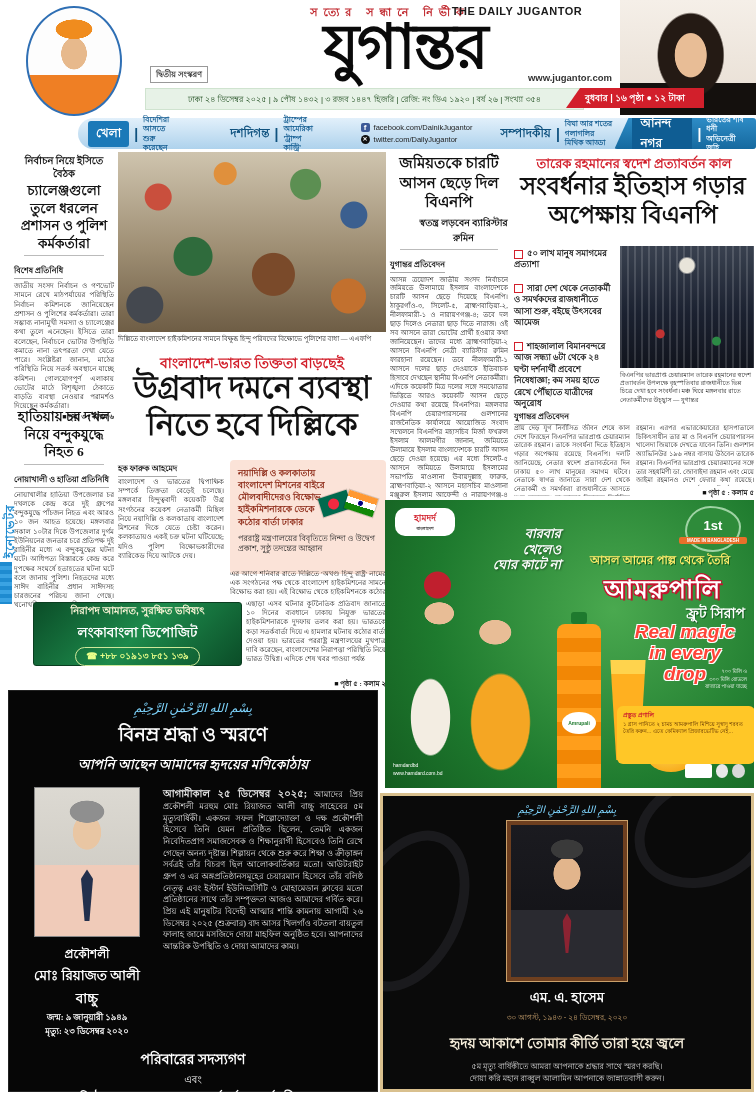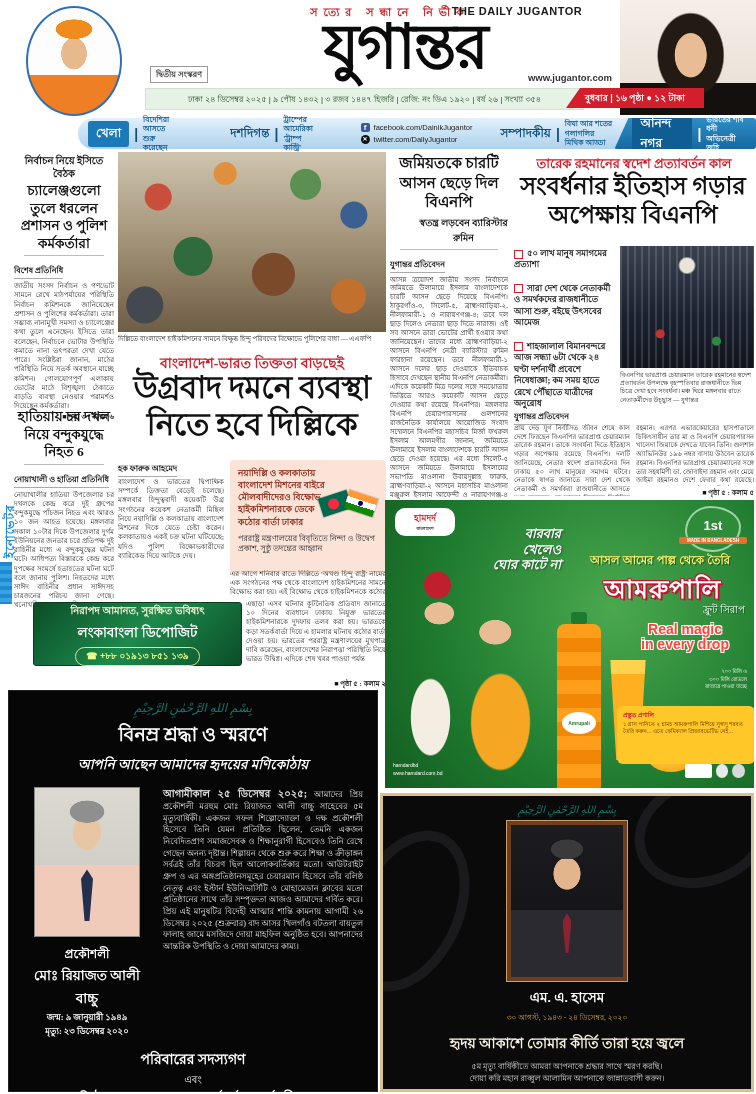--- a/index.html
+++ b/index.html
@@ -99,22 +99,22 @@
   
   .amr{background:radial-gradient(circle at 62% 38%, #4aa94f, #1e7a2e 62%, #145c20);overflow:hidden;
     font-family:"Liberation Sans",sans-serif;}
   .amr-bubble{background:#fff;border-radius:10px;padding:3px 6px;color:#d21f2b;font-weight:900;font-size:9px;text-align:center;}
   .amr-bubble small{display:block;color:#333;font-weight:bold;font-size:4.5px;}
   .amr-tag{color:#fff;font-weight:900;font-style:italic;font-size:13px;line-height:1.2;white-space:pre-line;
     text-shadow:1px 1px 2px rgba(0,0,0,.4);text-align:right;}
   .amr-line{color:#ffec6a;font-weight:900;font-size:11.5px;text-shadow:1px 1px 0 #145c20;}
   .amr-brand{color:#fff;font-weight:900;font-size:25px;letter-spacing:1px;
     text-shadow:2px 2px 0 #c8102e,-1px -1px 0 #c8102e,1px -1px 0 #c8102e,-1px 1px 0 #c8102e;}
-  .amr-brand-sub{color:#fff;font-weight:normal;font-size:10px;text-shadow:1px 1px 0 #145c20;}
-  .amr-eng{color:#ff4438;font-weight:900;font-size:14px;line-height:1.1;white-space:pre-line;
+  .amr-brand-sub{color:#fff;font-weight:bold;font-size:14px;text-shadow:1px 1px 0 #145c20;}
+  .amr-eng{color:#ff4438;font-weight:900;font-style:italic;font-size:19px;line-height:1.1;white-space:pre-line;
     text-shadow:1px 1px 0 #fff,-1px -1px 0 #fff,1px -1px 0 #fff,-1px 1px 0 #fff;}
   .amr-couple{background:
       radial-gradient(circle at 30% 14%, #c01f2e 0 13px, rgba(0,0,0,0) 14px),
       radial-gradient(ellipse 24px 18px at 31% 26%, #e8bd96 60%, rgba(0,0,0,0) 63%),
       radial-gradient(ellipse 26px 20px at 63% 34%, #e8bd96 60%, rgba(0,0,0,0) 63%),
       radial-gradient(ellipse 48px 78px at 66% 72%, #f5a623 60%, rgba(0,0,0,0) 63%),
       radial-gradient(ellipse 32px 62px at 26% 70%, #f3ede2 60%, rgba(0,0,0,0) 63%);}
   .amr-bottle{background:repeating-linear-gradient(180deg,#ff9e1b 0 14px,#f28705 14px 28px);
     border-radius:8px 8px 4px 4px;position:relative;}
   .amr-bottle::before{content:"";position:absolute;top:-12px;left:50%;transform:translateX(-50%);
@@ -129,21 +129,21 @@
     position:relative;}
   .amr-badge .b1{position:absolute;left:0;right:0;top:10px;text-align:center;color:#fff;font-weight:900;font-size:13px;}
   .amr-badge .b2{position:absolute;left:-8px;right:-8px;bottom:6px;background:#e8702a;color:#fff;
     font-size:4.5px;font-weight:bold;text-align:center;padding:1px 0;border-radius:2px;}
   .amr-recipe{background:#ffc727;border-radius:6px;padding:4px 6px;}
   .amr-recipe .rt{color:#c8102e;font-weight:900;font-size:6px;}
   .amr-recipe .rb{color:#5a2d00;font-size:5.5px;line-height:1.35;}
   .amr-small{color:#fff;font-size:5px;line-height:1.5;white-space:pre-line;}
   
   .obit{background:#060606;color:#fff;border:1px solid #222;box-sizing:border-box;padding:10px 14px;}
-  .bismillah{font-size:12px;color:#0f766e;text-align:center;font-style:italic;}
+  .bismillah{font-size:12px;color:#7dd3fc;text-align:center;font-style:italic;}
   .obit-title{font-size:19px;font-weight:900;text-align:center;margin-top:4px;}
   .obit-sub{font-size:13.5px;font-weight:bold;font-style:italic;text-align:center;margin-top:2px;}
   .portrait1{width:104px;height:148px;border:1px solid #888;
     background:
       radial-gradient(ellipse 28px 18px at 50% 16%, #8f8f8f 60%, rgba(0,0,0,0) 63%),
       radial-gradient(ellipse 23px 28px at 50% 30%, #e9c6a3 60%, rgba(0,0,0,0) 63%),
       linear-gradient(180deg, rgba(0,0,0,0) 52%, #f0cbb9 52%),
       linear-gradient(#dcd9d2,#c8c5bd);position:relative;}
   .portrait1::after{content:"";position:absolute;left:50%;top:55%;transform:translateX(-50%);
     width:12px;height:52px;background:#23304d;clip-path:polygon(50% 0,100% 18%,70% 100%,30% 100%,0 18%);}

